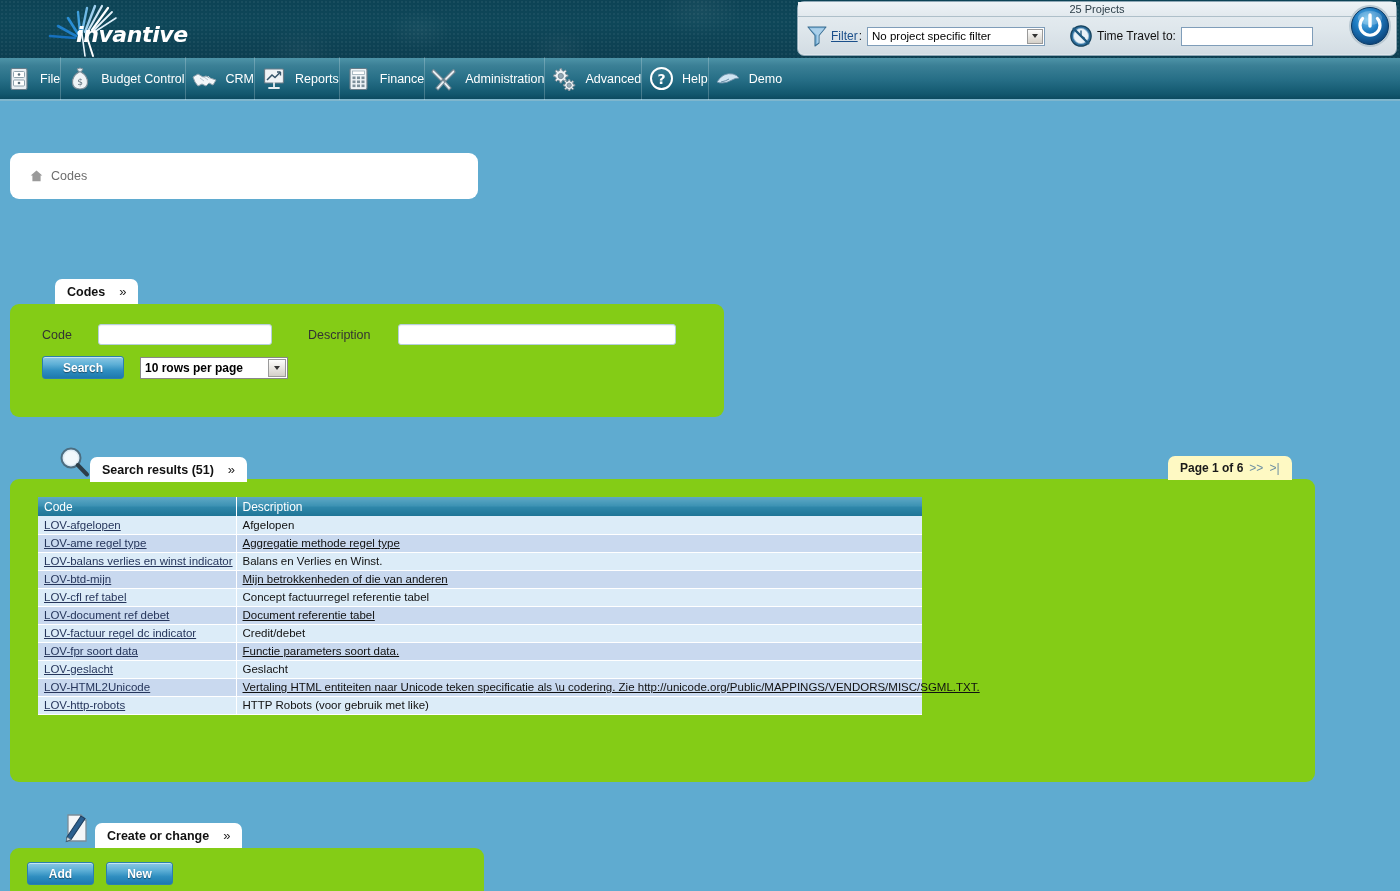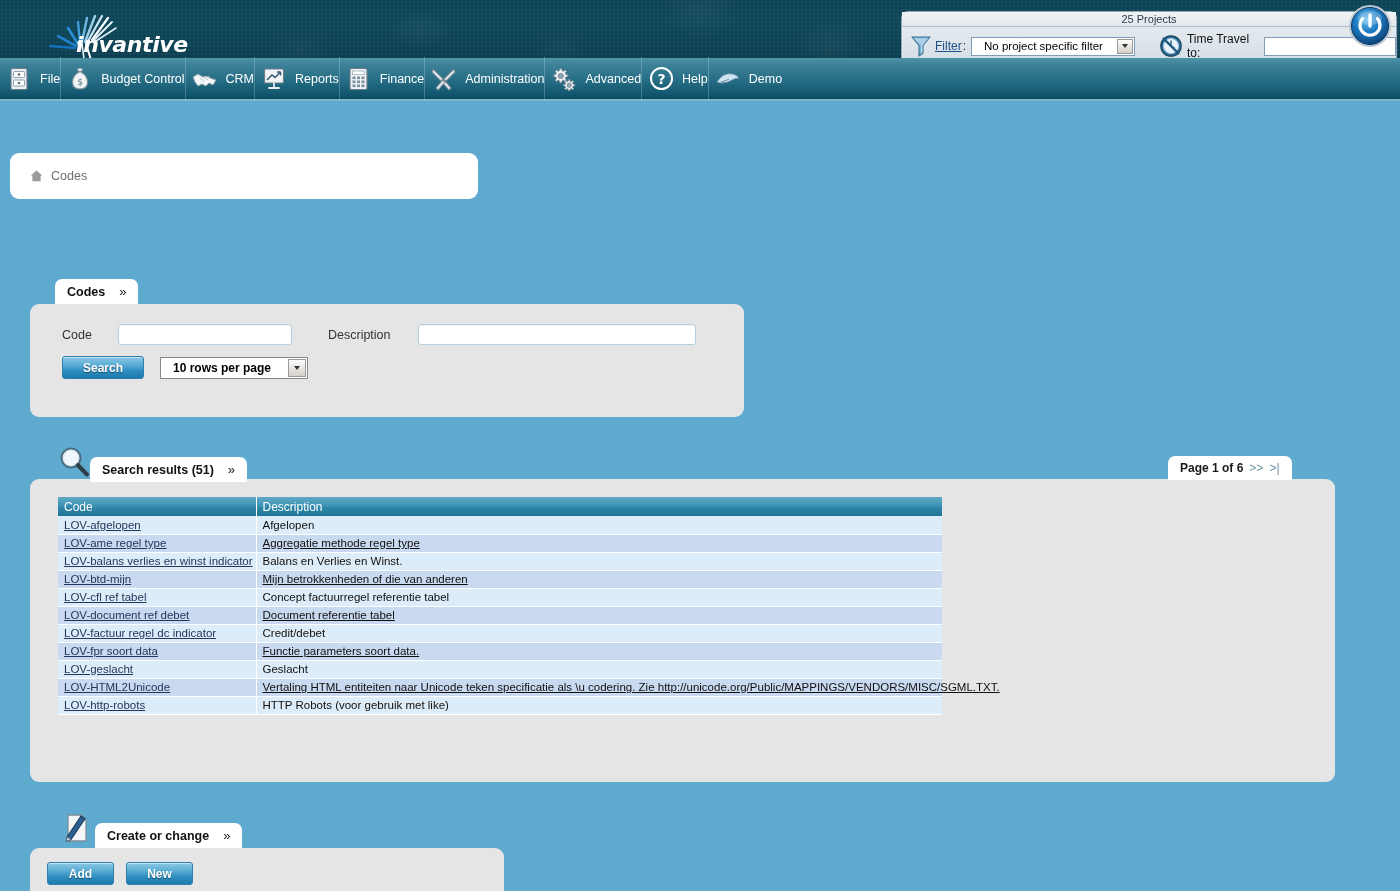--- a/index.html
+++ b/index.html
@@ -25,36 +25,36 @@
     overflow: hidden;
   }
   .top-header::before {
     content: "";
     position: absolute; inset: 0;
     background-image: radial-gradient(rgba(255,255,255,0.055) 0.7px, transparent 0.8px);
     background-size: 4px 4px;
     pointer-events: none;
   }
   .logo-wrap {
-    position: absolute; left: 30px; top: 10px;
+    position: absolute; left: 30px; top: 0px;
     width: 180px; height: 58px;
   }
   .logo-burst { position: absolute; left: 0; top: 0; }
   .logo-text {
     position: absolute; left: 46px; top: 22px;
     font-family: "DejaVu Sans", sans-serif;
     font-style: italic; font-weight: bold;
     font-size: 22px; color: #ffffff;
     letter-spacing: -0.4px;
   }
 
   
   .filter-panel {
-    position: absolute; right: 3px; top: 11px;
-    width: 496px; height: 55px;
+    position: absolute; right: 3px; top: 1px;
+    width: 600px; height: 55px;
     background: linear-gradient(180deg, #e8eef2 0%, #dfe7ec 50%, #d2dce3 100%);
     border: 1px solid #8fa8b6;
     border-radius: 7px;
     box-shadow: 0 0 0 1px rgba(255,255,255,0.25) inset;
   }
   .filter-title {
     height: 15px; line-height: 15px;
     text-align: center;
     font-size: 11px; color: #2c3e48;
     background: linear-gradient(180deg,#eef3f6,#e2e9ee);
@@ -70,21 +70,21 @@
     font-size: 12px; color: #1b4f8a;
     text-decoration: underline; cursor: pointer;
   }
   .filter-colon { font-size: 12px; color: #222; margin: 0 5px 0 1px; }
   .fake-select {
     position: relative;
     width: 178px; height: 19px;
     background: #fff;
     border: 1px solid #7f9db9;
     font-size: 11.5px; color: #000;
-    line-height: 17px; padding-left: 12px;
+    line-height: 17px; padding-left: 4px;
     overflow: hidden; white-space: nowrap;
   }
   .fake-select .arrow-box {
     position: absolute; right: 1px; top: 1px;
     width: 16px; height: 15px;
     background: linear-gradient(180deg,#fdfdfd,#d4d0c8);
     border: 1px solid #9a9a9a;
     display: flex; align-items: center; justify-content: center;
   }
   .fake-select .arrow-box i {
@@ -164,23 +164,22 @@
   }
   .tab-icon {
     position: absolute;
     width: 34px; height: 34px;
     z-index: 4;
     pointer-events: none;
   }
 
   .panel-body {
     position: absolute;
-    background: #e5e5e5;
+    background: #84cc16;
     z-index: 2;
-    margin-left: 20px;
   }
 
   
   #codes-tab { left: 55px; top: 178px; }
   #codes-body {
     left: 10px; top: 203px;
     width: 714px; height: 113px;
     border-radius: 9px 9px 9px 9px;
   }
   .form-row { position: absolute; display: flex; align-items: center; }
@@ -207,21 +206,21 @@
   
   #results-tab { left: 90px; top: 356px; }
   #results-icon { left: 57px; top: 344px; }
   #results-body {
     left: 10px; top: 378px;
     width: 1305px; height: 303px;
     border-radius: 9px;
   }
   .pager {
     position: absolute; left: 1168px; top: 355px;
-    background: #ffffff;
+    background: #fef9c3;
     border-radius: 7px 7px 0 0;
     height: 24px; padding: 12px 12px;
     display: flex; align-items: center;
     z-index: 3;
   }
   .pager .pg-text { font-size: 12px; font-weight: bold; color: #1a1a1a; }
   .pager .pg-nav { font-size: 12px; color: #6c8fa3; margin-left: 6px; cursor: pointer; }
 
   table.results {
     position: absolute; left: 28px; top: 18px;

